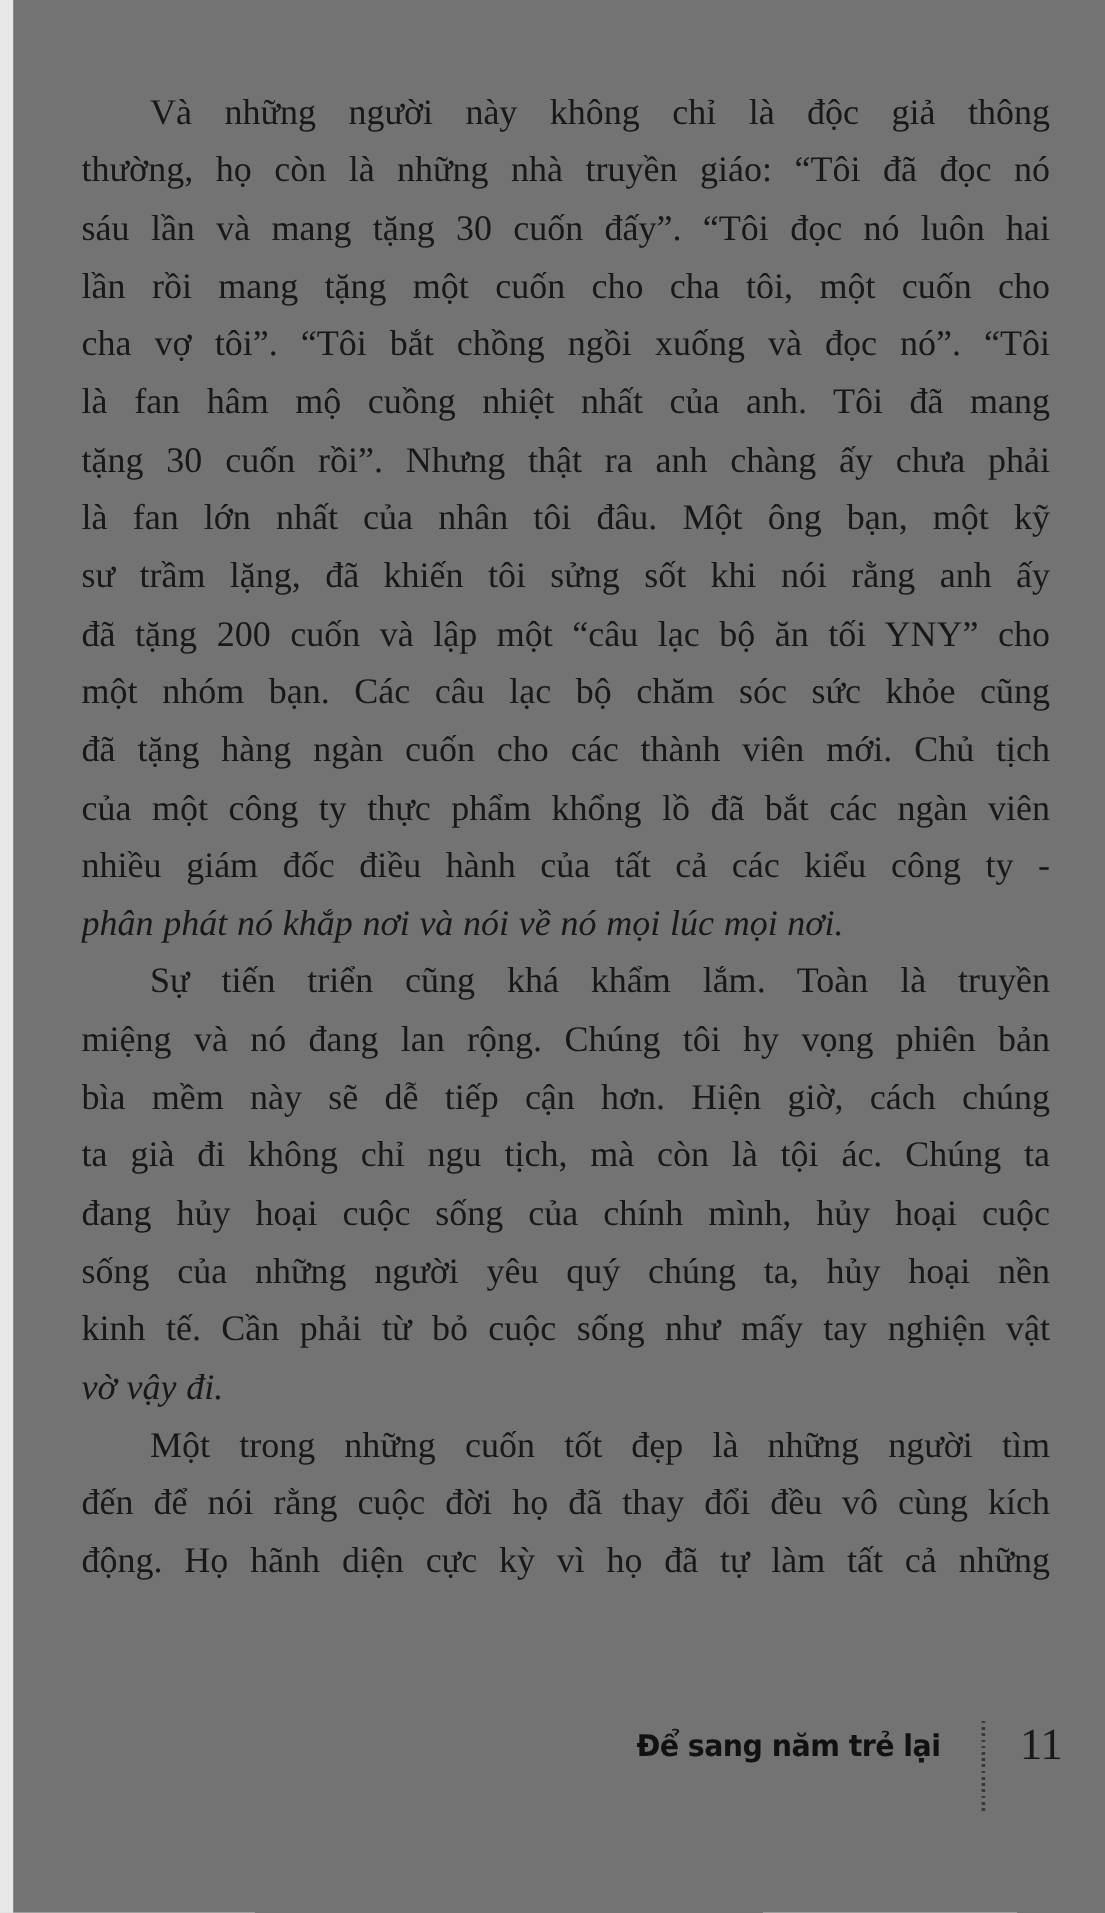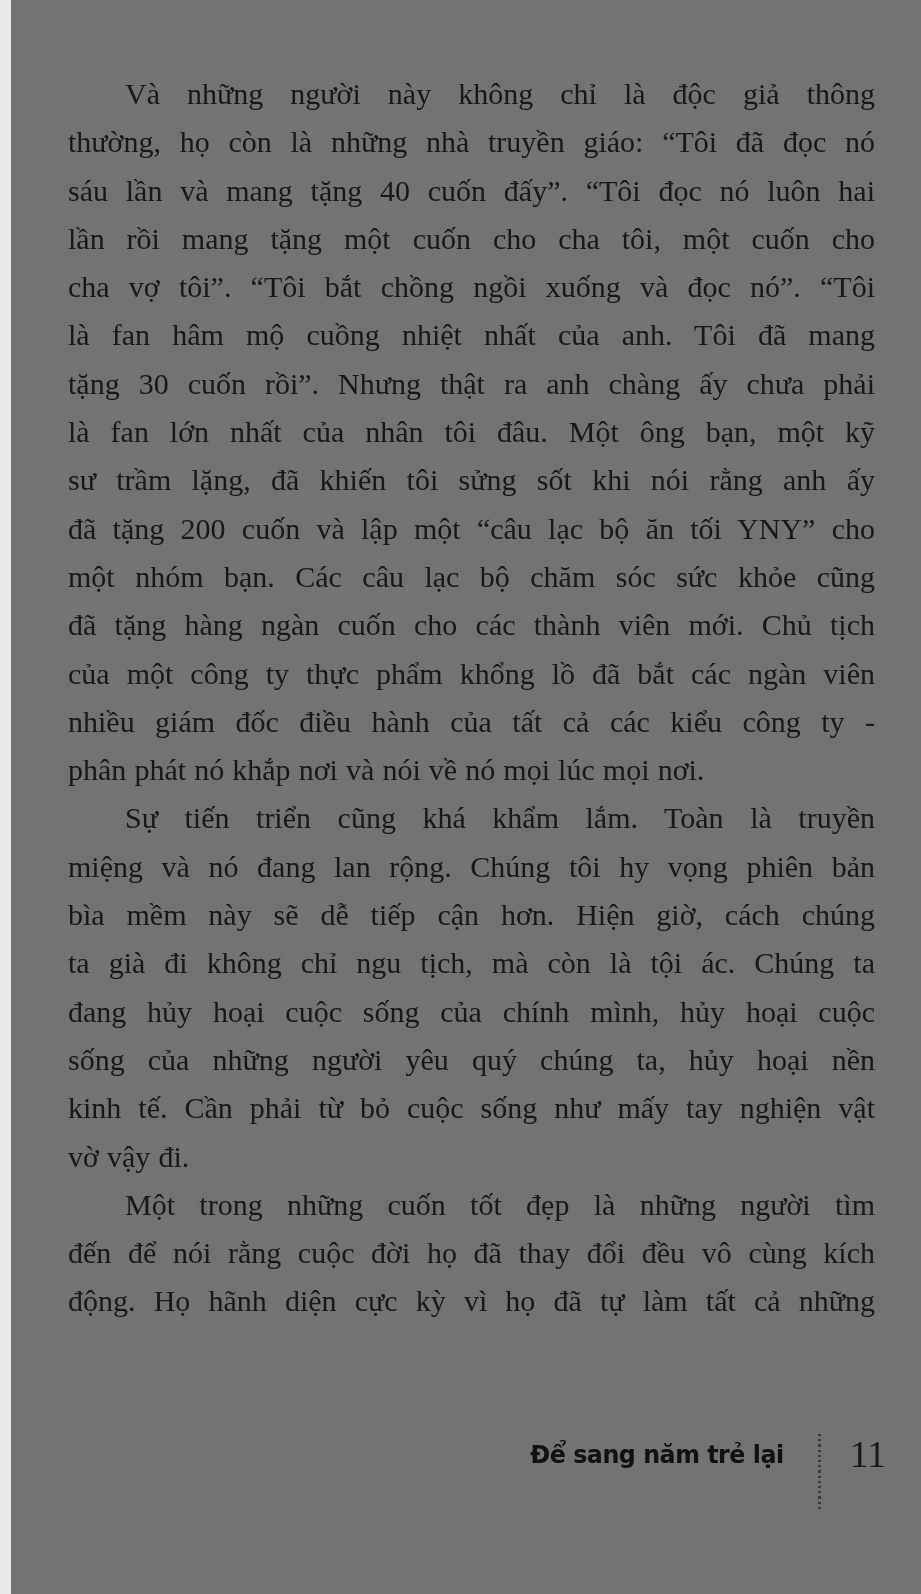--- a/index.html
+++ b/index.html
@@ -29,21 +29,21 @@
   .line {
     height: 48.3px;
     line-height: 48.3px;
     text-align: justify;
     text-align-last: justify;
     overflow: hidden;
     white-space: normal;
     word-spacing: 0.02em;
   }
   .line.first { text-indent: 57px; }
-  .line.last  { text-align-last: left; }
+  .line.last  { text-align-last: left; font-style: italic; }
   .footer-title {
     position: absolute;
     top: 1433px;
     right: 148px;
     height: 44px;
     line-height: 44px;
     font-family: "DejaVu Sans", "Liberation Sans", sans-serif;
     font-weight: bold;
     font-size: 25px;
     letter-spacing: -0.5px;
@@ -75,21 +75,21 @@
   }
 </style>
 </head>
 <body>
 
 <div class="page" style="background: #737373; color: rgb(24, 24, 24); margin-left: 11px;">
   <div class="text-block">
       <div class="paragraph">
         <div class="line first">Và những người này không chỉ là độc giả thông</div>
         <div class="line">thường, họ còn là những nhà truyền giáo: “Tôi đã đọc nó</div>
-        <div class="line">sáu lần và mang tặng 40 cuốn đấy”. “Tôi đọc nó luôn hai</div>
+        <div class="line">sáu lần và mang tặng 30 cuốn đấy”. “Tôi đọc nó luôn hai</div>
         <div class="line">lần rồi mang tặng một cuốn cho cha tôi, một cuốn cho</div>
         <div class="line">cha vợ tôi”. “Tôi bắt chồng ngồi xuống và đọc nó”. “Tôi</div>
         <div class="line">là fan hâm mộ cuồng nhiệt nhất của anh. Tôi đã mang</div>
         <div class="line">tặng 30 cuốn rồi”. Nhưng thật ra anh chàng ấy chưa phải</div>
         <div class="line">là fan lớn nhất của nhân tôi đâu. Một ông bạn, một kỹ</div>
         <div class="line">sư trầm lặng, đã khiến tôi sửng sốt khi nói rằng anh ấy</div>
         <div class="line">đã tặng 200 cuốn và lập một “câu lạc bộ ăn tối YNY” cho</div>
         <div class="line">một nhóm bạn. Các câu lạc bộ chăm sóc sức khỏe cũng</div>
         <div class="line">đã tặng hàng ngàn cuốn cho các thành viên mới. Chủ tịch</div>
         <div class="line">của một công ty thực phẩm khổng lồ đã bắt các ngàn viên</div>

